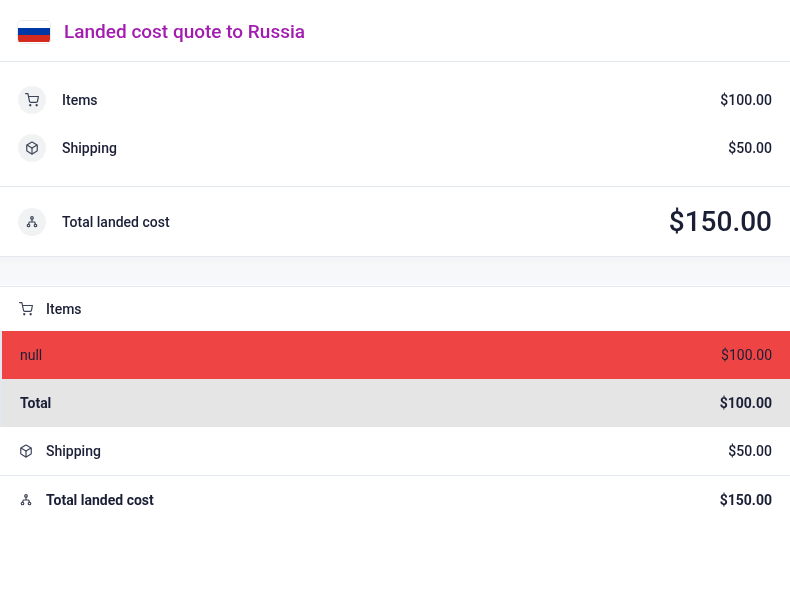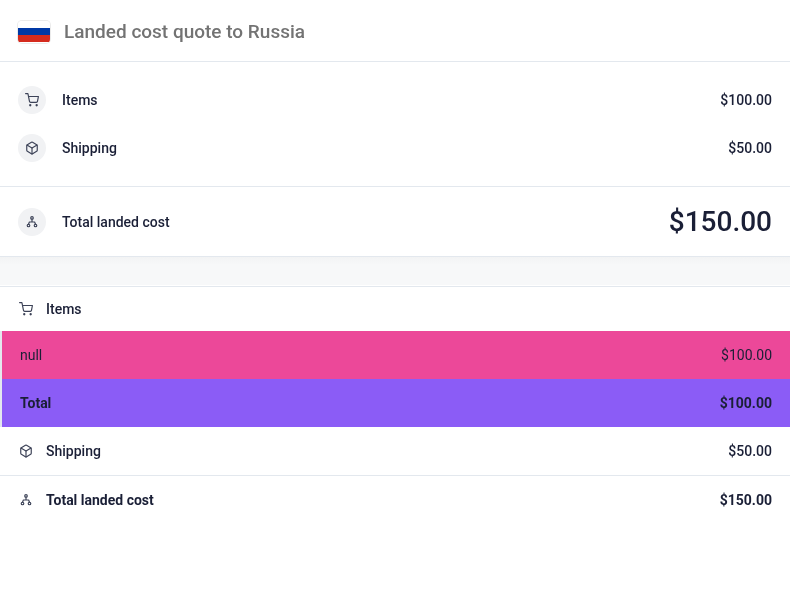--- a/index.html
+++ b/index.html
@@ -34,21 +34,21 @@
     .flag-stripe {
       flex: 1;
       width: 100%;
     }
     .flag-white { background: #ffffff; }
     .flag-blue { background: #0039a6; }
     .flag-red { background: #d52b1e; }
     .header-title {
       font-size: 19px;
       font-weight: 500;
-      color: #737373;
+      color: #a21caf;
     }
     .divider {
       height: 1px;
       background: #e3e8ee;
       width: 100%;
     }
     .summary-section {
       padding: 14px 18px;
     }
     .summary-row {
@@ -151,24 +151,24 @@
       color: #1a1f36;
       font-weight: 500;
     }
     .sub-rows {
       border-left: 2px solid #e3e8ee;
     }
     .sub-row {
       display: flex;
       align-items: center;
       padding: 16px 18px;
-      background: #ec4899;
+      background: #ef4444;
     }
     .sub-row.alt {
-      background: #8b5cf6;
+      background: #e5e5e5;
     }
     .sub-label {
       font-size: 14px;
       color: #1a1f36;
     }
     .sub-value {
       margin-left: auto;
       font-size: 14px;
       color: #1a1f36;
     }

